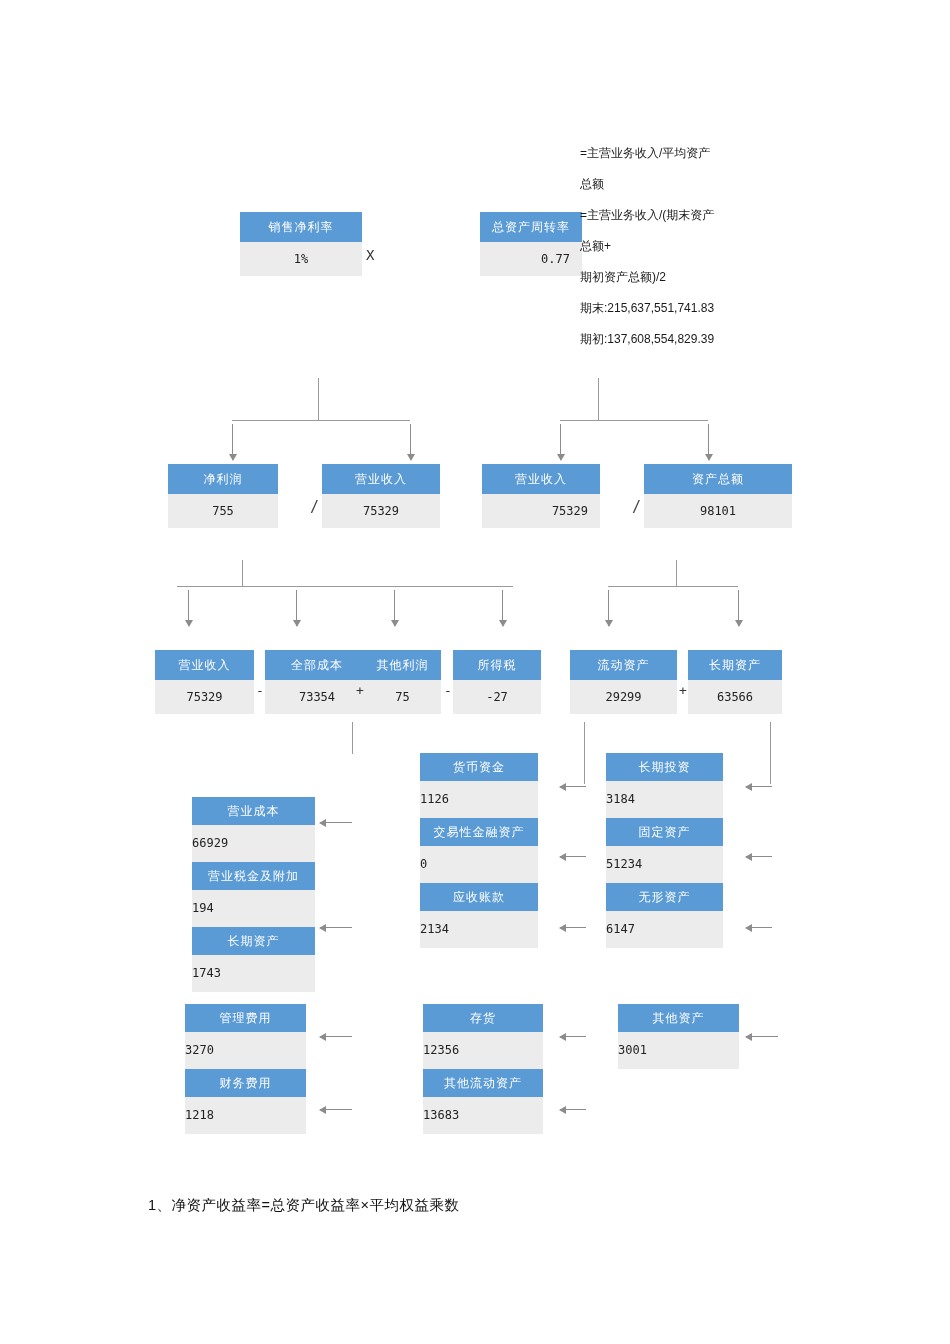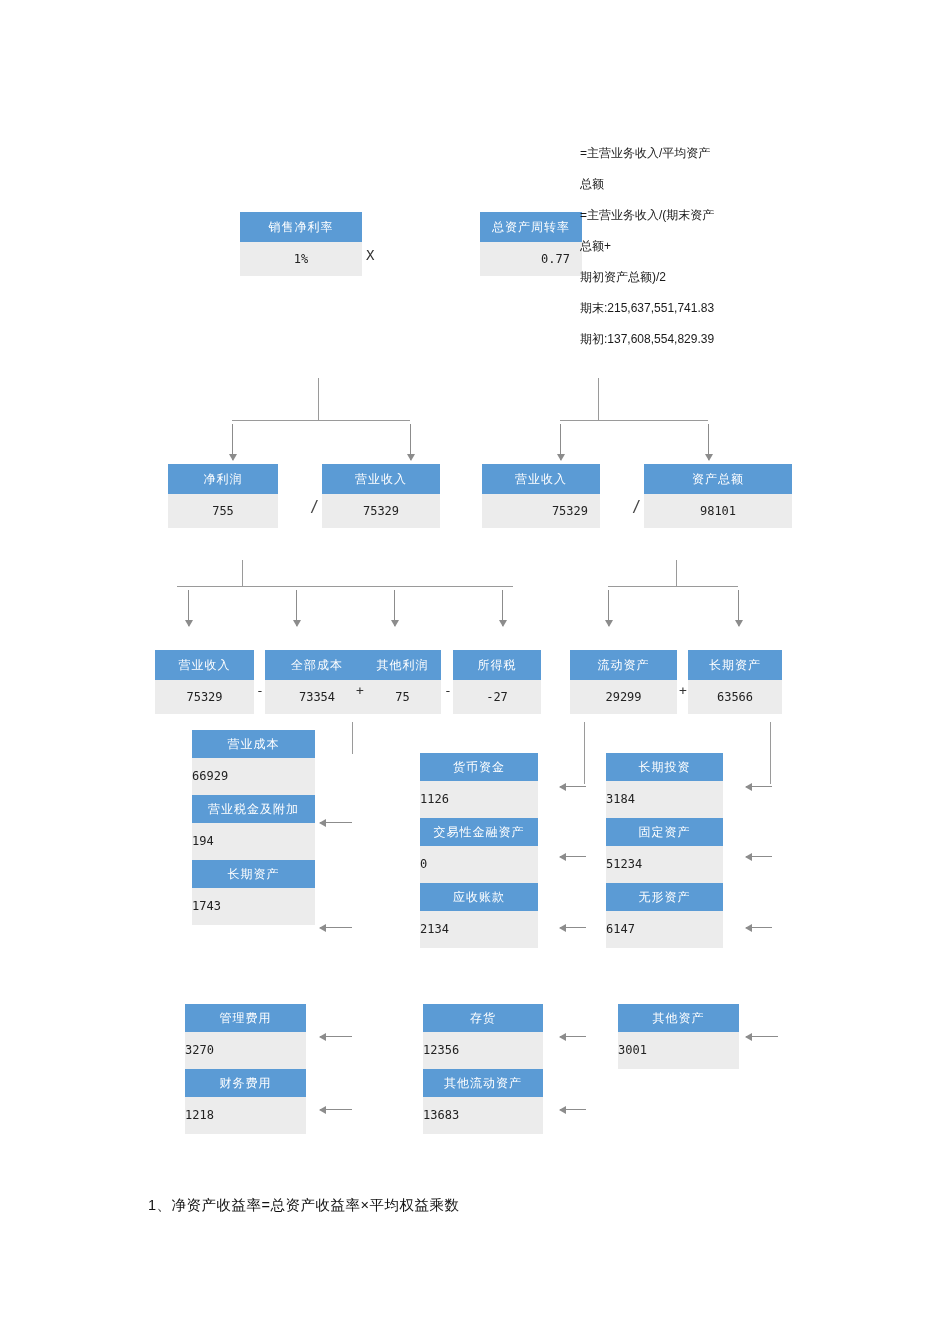--- a/index.html
+++ b/index.html
@@ -249,21 +249,21 @@
   <div class="vline" style="left:584px; top:722px; height:62px;"></div>
   <div class="larrow" style="left:560px; top:786px; width:26px;"></div>
   <div class="larrow" style="left:560px; top:856px; width:26px;"></div>
   <div class="larrow" style="left:560px; top:927px; width:26px;"></div>
 
   <div class="vline" style="left:770px; top:722px; height:62px;"></div>
   <div class="larrow" style="left:746px; top:786px; width:26px;"></div>
   <div class="larrow" style="left:746px; top:856px; width:26px;"></div>
   <div class="larrow" style="left:746px; top:927px; width:26px;"></div>
 
-  <div class="stack" style="left:192px; top:730px; width:123px;">
+  <div class="stack" style="left:192px; top:797px; width:123px;">
     <div class="cell-hdr">营业成本</div>
     <div class="cell-val">66929</div>
     <div class="cell-hdr">营业税金及附加</div>
     <div class="cell-val">194</div>
     <div class="cell-hdr">长期资产</div>
     <div class="cell-val">1743</div>
   </div>
 
   <div class="stack" style="left:420px; top:753px; width:118px;">
     <div class="cell-hdr">货币资金</div>

